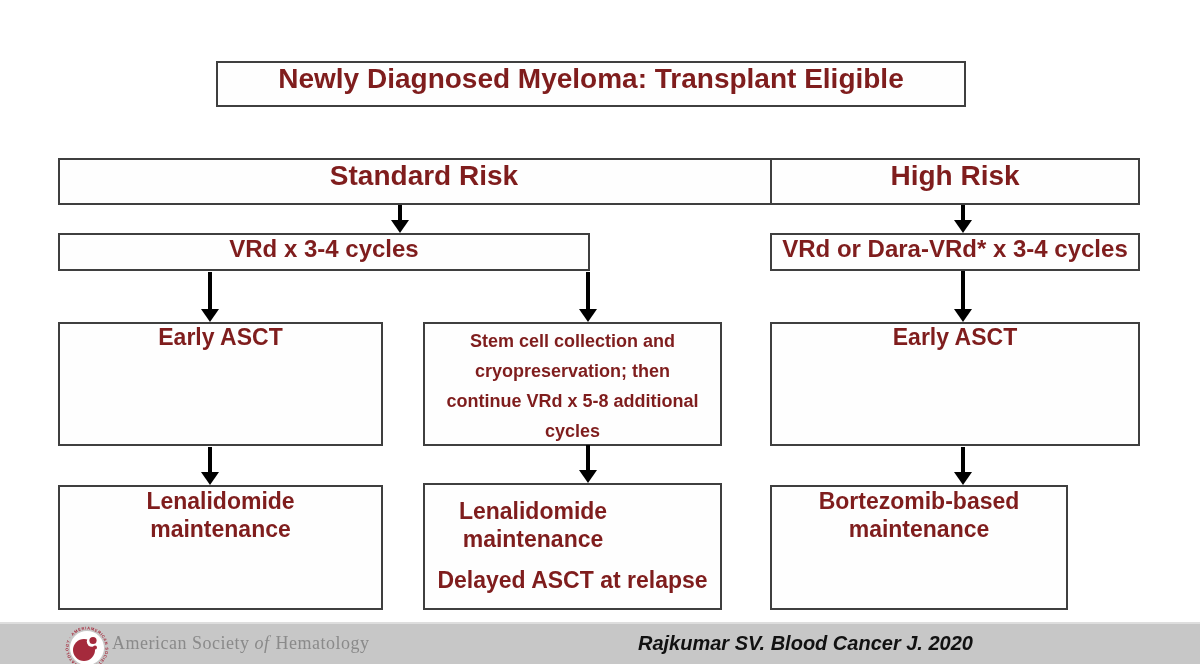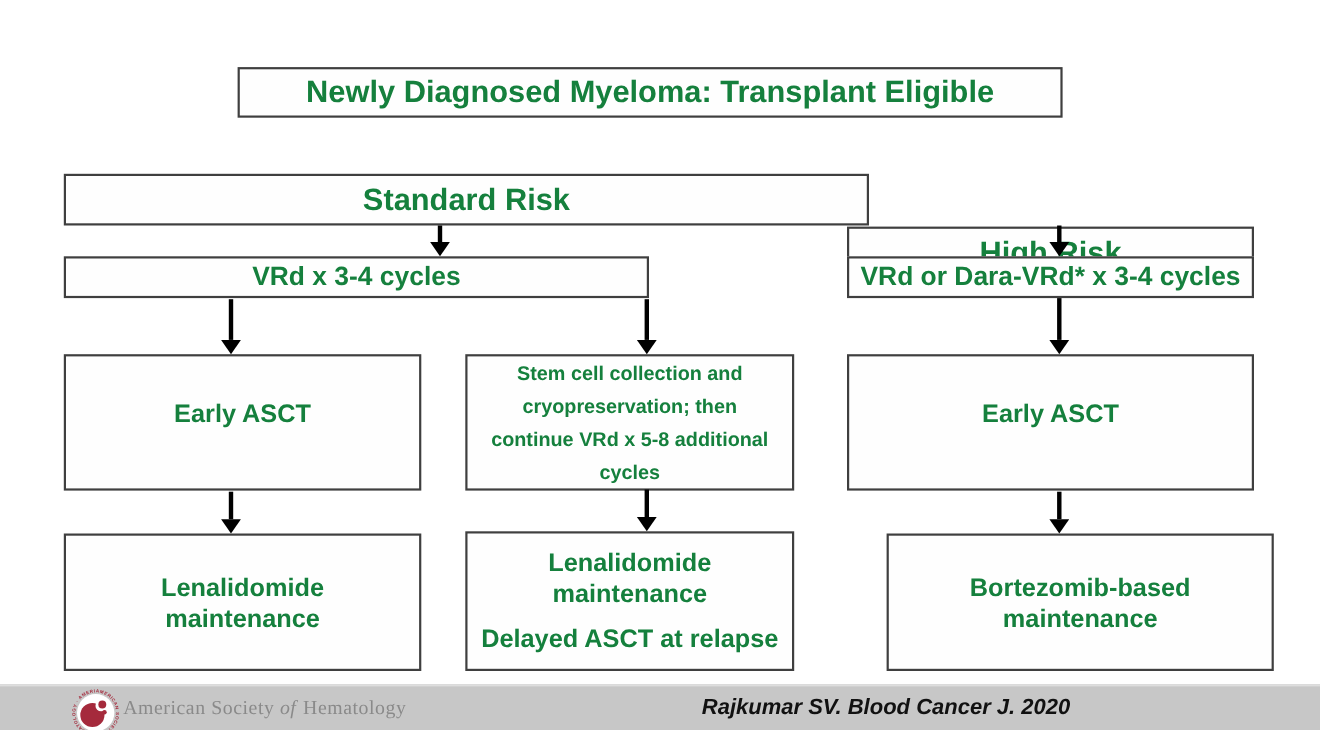--- a/index.html
+++ b/index.html
@@ -6,37 +6,37 @@
   .slide {
     position:relative; width:1200px; height:664px;
     background:#ffffff; overflow:hidden;
     font-family:"Liberation Sans", sans-serif;
     color:#000;
   }
   .fbox {
     position:absolute; background:#fefefe;
     border:2px solid var(--box_border, #3f3f3f);
     box-sizing:border-box;
-    display:flex; align-items:center; justify-content:center;
-    text-align:center; font-weight:bold; color:#15803d;
+    display:flex; justify-content:center;
+    text-align:center; font-weight:bold; color:#7f1d1d;
   }
   .title-box   { left:216px; top:61px;  width:750px; height:46px; font-size:28px; }
   .std-header  { left:58px;  top:158px; width:732px; height:47px; font-size:28px; }
-  .high-header { left:770px; top:158px; width:370px; height:47px; font-size:28px;margin-top:48px; }
+  .high-header { left:770px; top:158px; width:370px; height:47px; font-size:28px; }
   .std-induction  { left:58px;  top:233px; width:532px; height:38px; font-size:24px; }
   .high-induction { left:770px; top:233px; width:370px; height:38px; font-size:24px; }
   .std-early   { left:58px;  top:322px; width:325px; height:124px; font-size:23px; padding-bottom:16px; }
   .std-stem    { left:423px; top:322px; width:299px; height:124px; font-size:18px; line-height:30px; padding:2px 10px; }
   .high-early  { left:770px; top:322px; width:370px; height:124px; font-size:23px; padding-bottom:16px; }
   .std-maint   { left:58px;  top:485px; width:325px; height:125px; font-size:23px; line-height:28px; }
   .std-maint .wrap-narrow { max-width:200px; }
   .mid-maint   { left:423px; top:483px; width:299px; height:127px; font-size:23px; line-height:28px;
                  flex-direction:column; justify-content:space-between; padding:12px 8px 14px 8px; }
   .mid-maint .wrap-narrow { max-width:200px; }
-  .high-maint  { left:770px; top:485px; width:352px; height:125px; font-size:23px; line-height:28px;margin-left:36px; }
+  .high-maint  { left:770px; top:485px; width:298px; height:125px; font-size:23px; line-height:28px; }
   .high-maint .wrap-narrow { max-width:240px; }
   .wrap-narrow { display:inline-block; }
 
   .arrow { position:absolute; width:18px; display:flex; flex-direction:column; align-items:center; }
   .arrow .stem { width:4px; background:#000; }
   .arrow .head { width:0; height:0; border-left:9px solid transparent; border-right:9px solid transparent; border-top:13px solid #000; }
 
   .a1 { left:391px; top:205px; } .a1 .stem { height:15px; }
   .a2 { left:954px; top:205px; } .a2 .stem { height:15px; }
   .a3 { left:201px; top:272px; } .a3 .stem { height:37px; }

